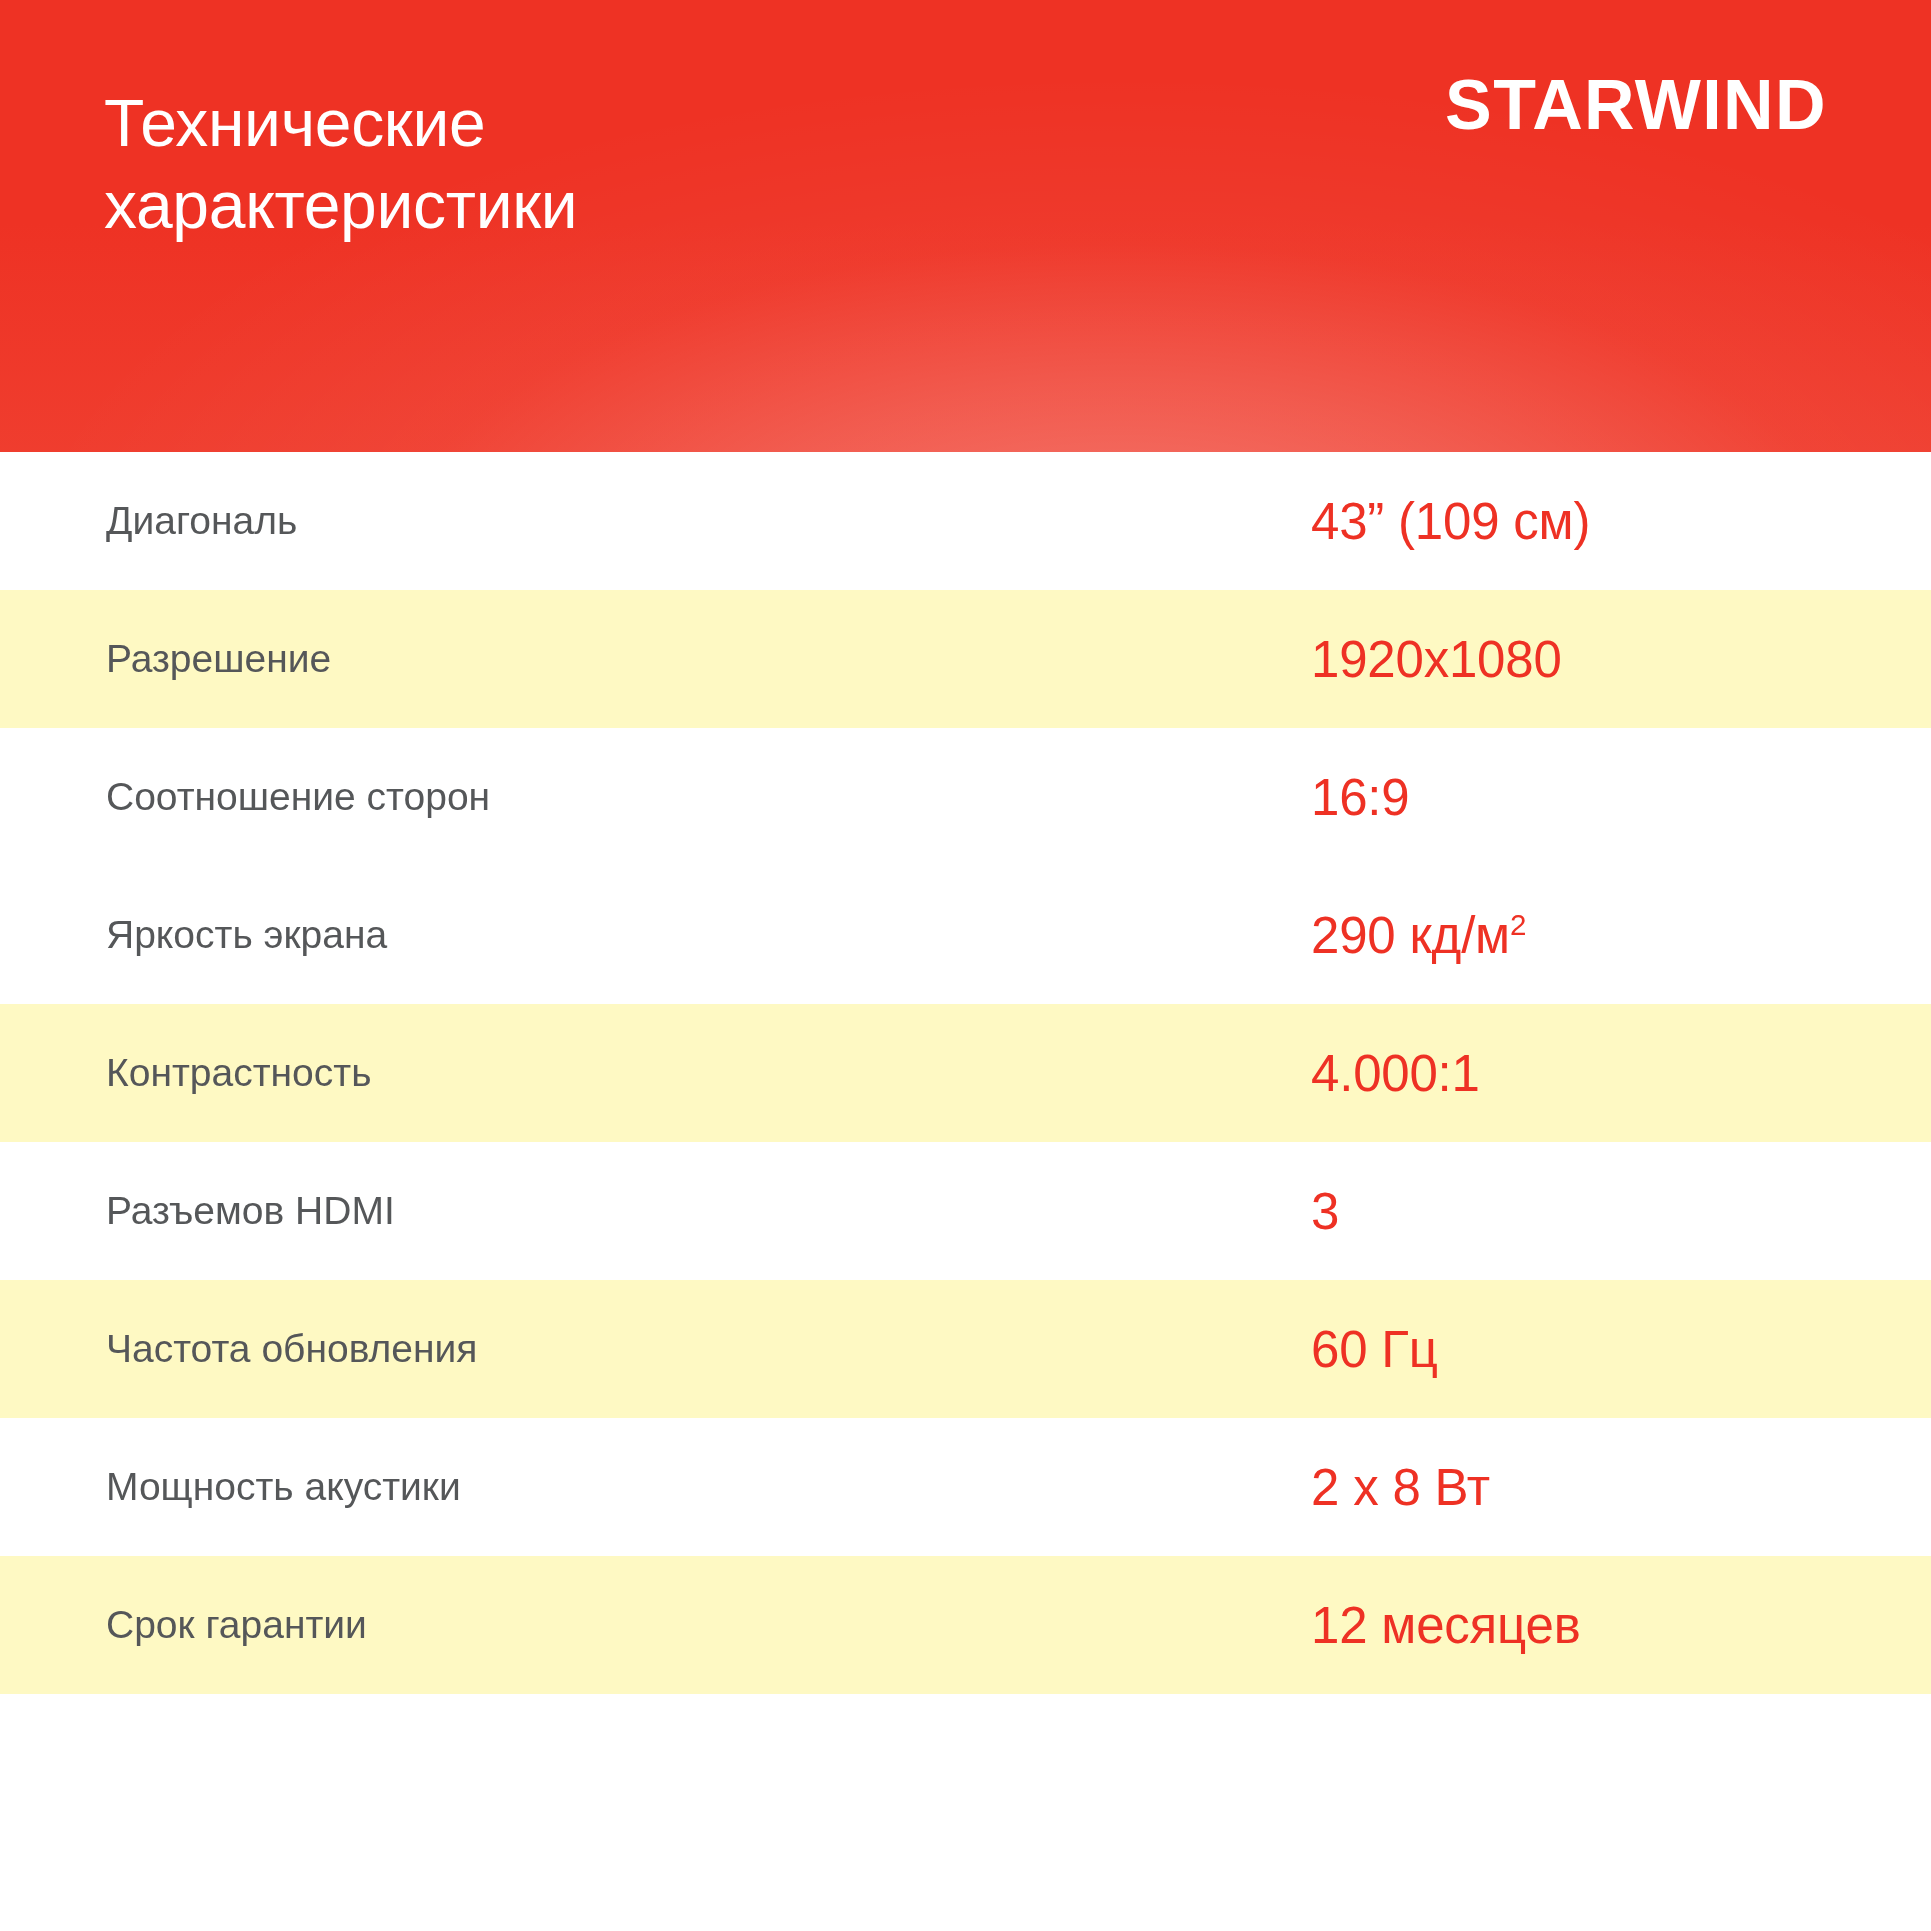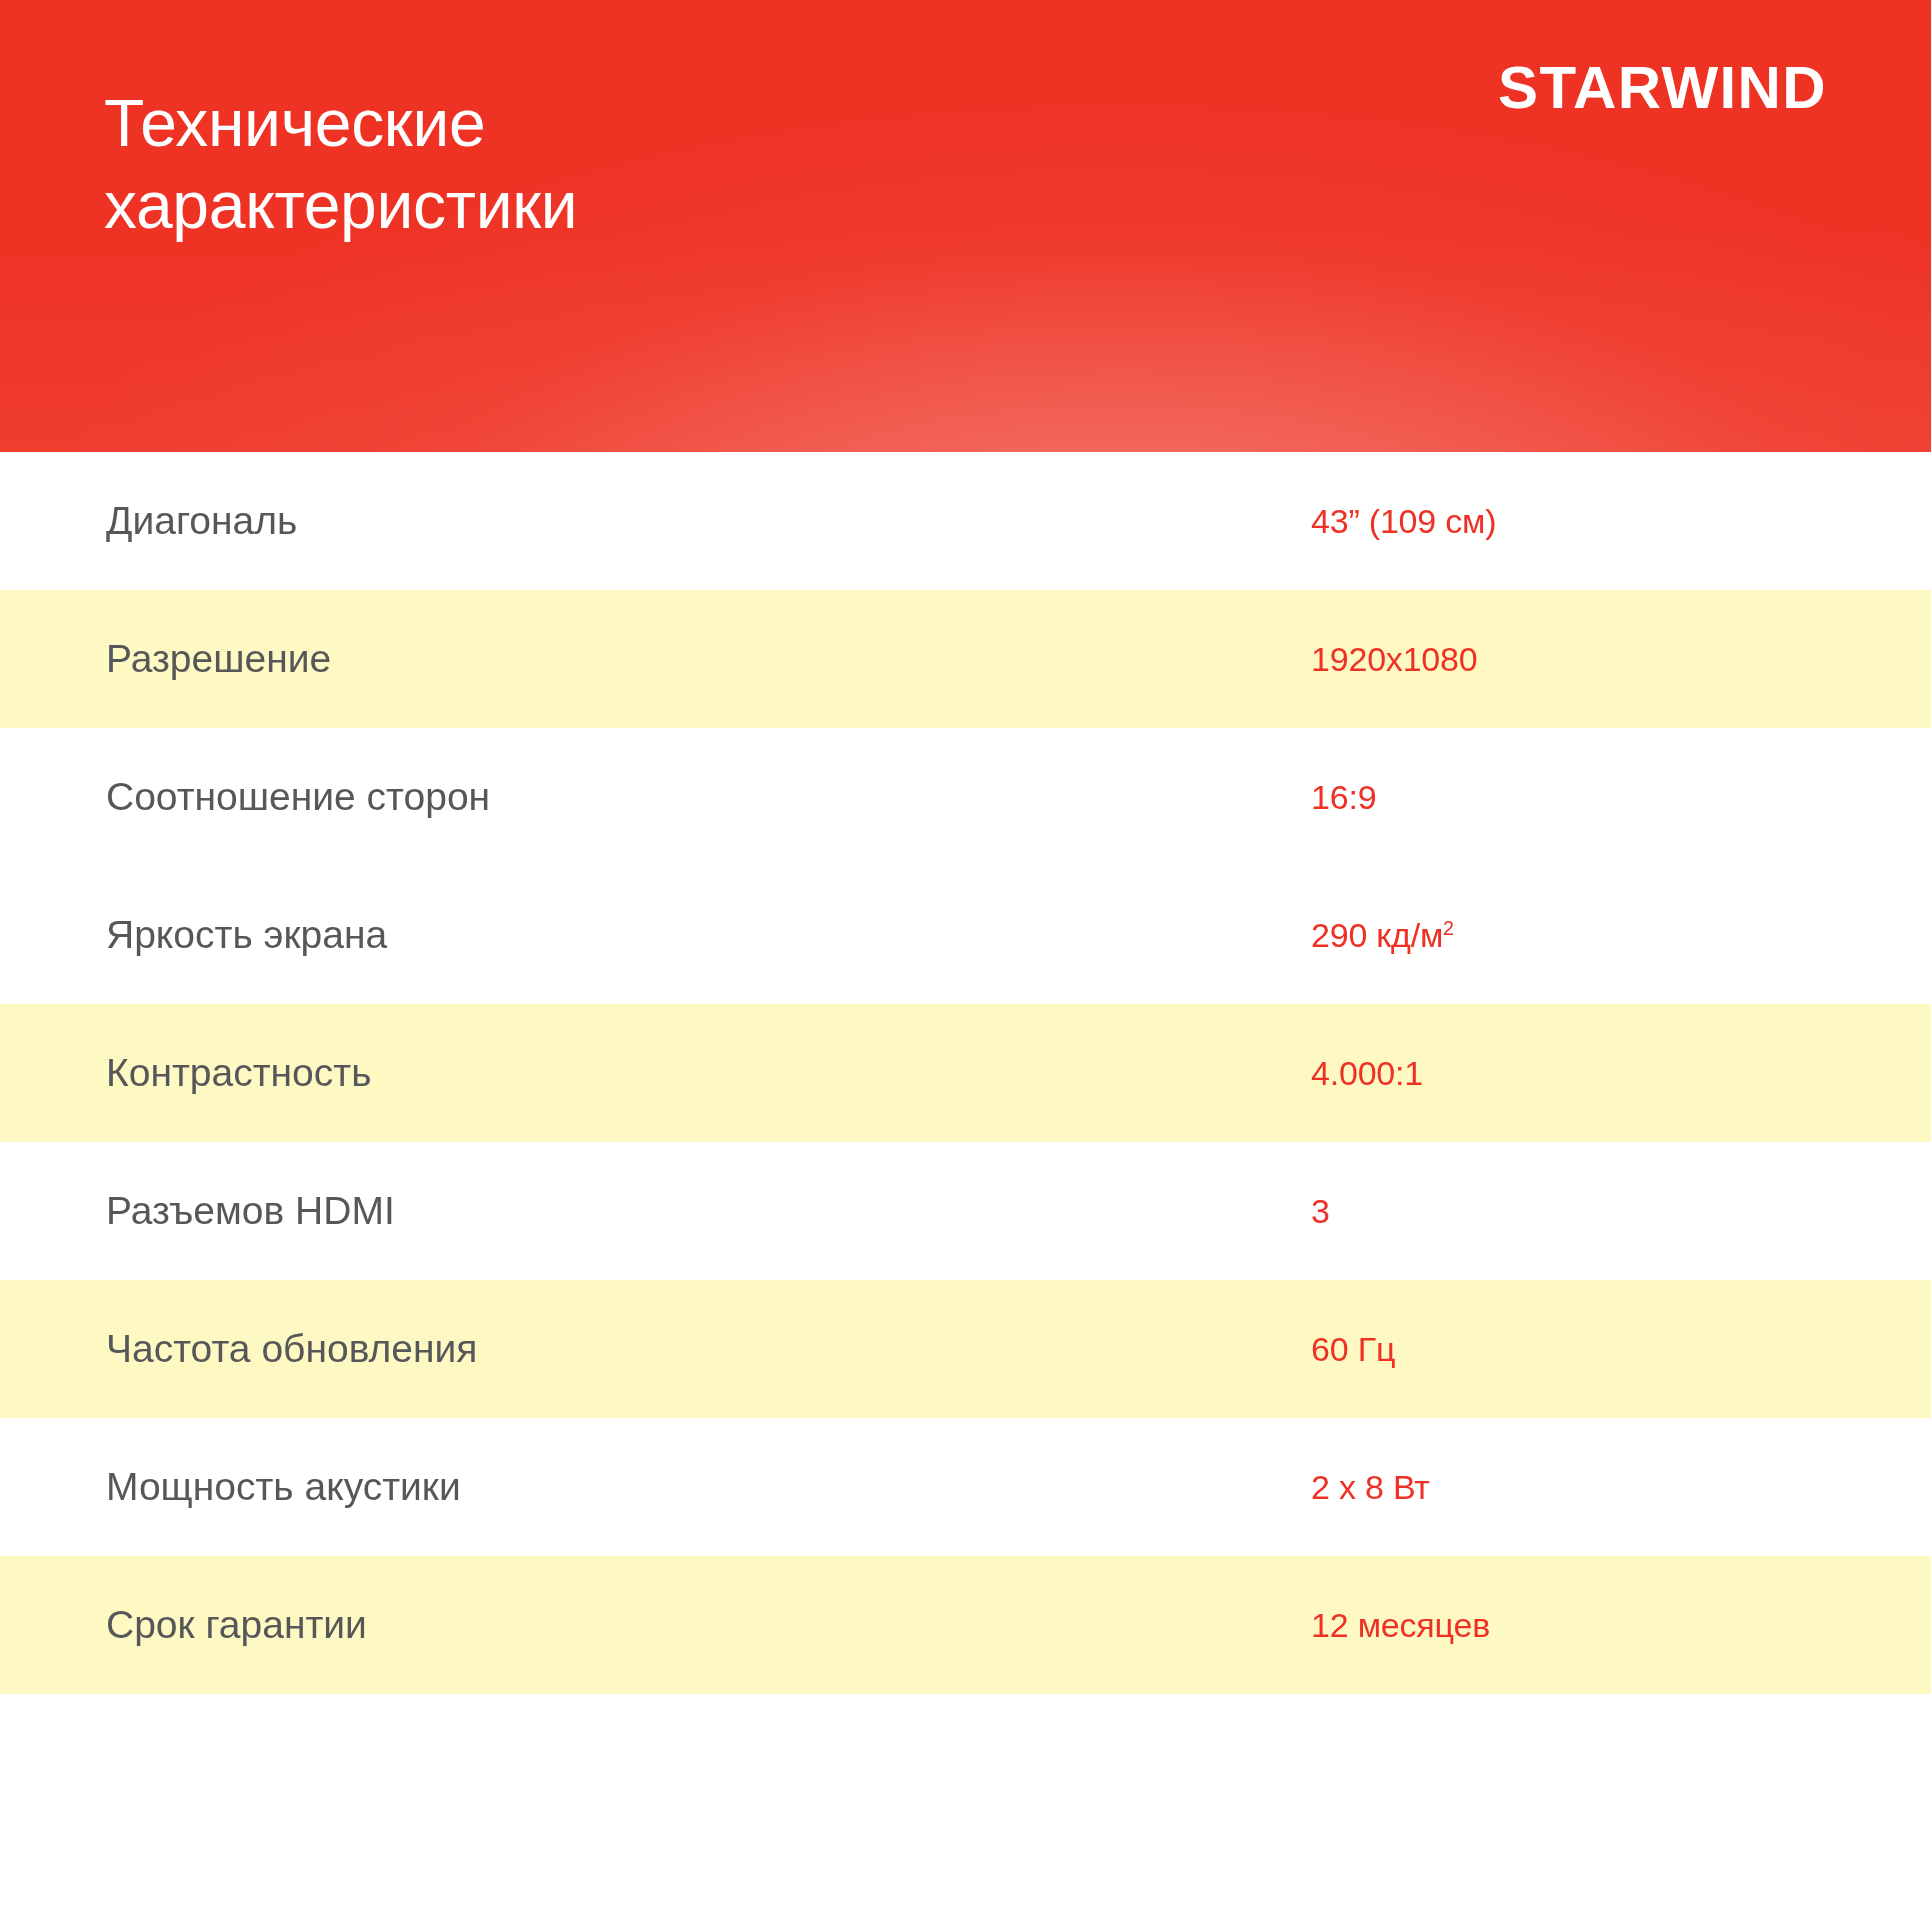--- a/index.html
+++ b/index.html
@@ -47,23 +47,23 @@
     font-size: 66px;
     font-weight: 400;
     line-height: 1.24;
     letter-spacing: -0.3px;
     white-space: pre-line;
   }
 
   .brand-logo {
     position: absolute;
     right: 104px;
-    top: 58px;
+    top: 70px;
     color: #ffffff;
-    font-size: 60px;
+    font-size: 70px;
     font-weight: 700;
     letter-spacing: 1.4px;
     line-height: 1;
     font-family: "Liberation Sans", "DejaVu Sans", sans-serif;
   }
 
   
   .spec-table {
     position: absolute;
     left: 0;
@@ -93,21 +93,21 @@
     font-size: 39px;
     font-weight: 400;
     letter-spacing: 0px;
     white-space: nowrap;
   }
 
   .spec-value {
     position: absolute;
     left: 1311px;
     color: #ee3124;
-    font-size: 34px;
+    font-size: 51px;
     font-weight: 400;
     letter-spacing: -0.2px;
     white-space: nowrap;
   }
   .spec-value sup {
     font-size: 0.58em;
     vertical-align: super;
     line-height: 0;
   }
 </style>

